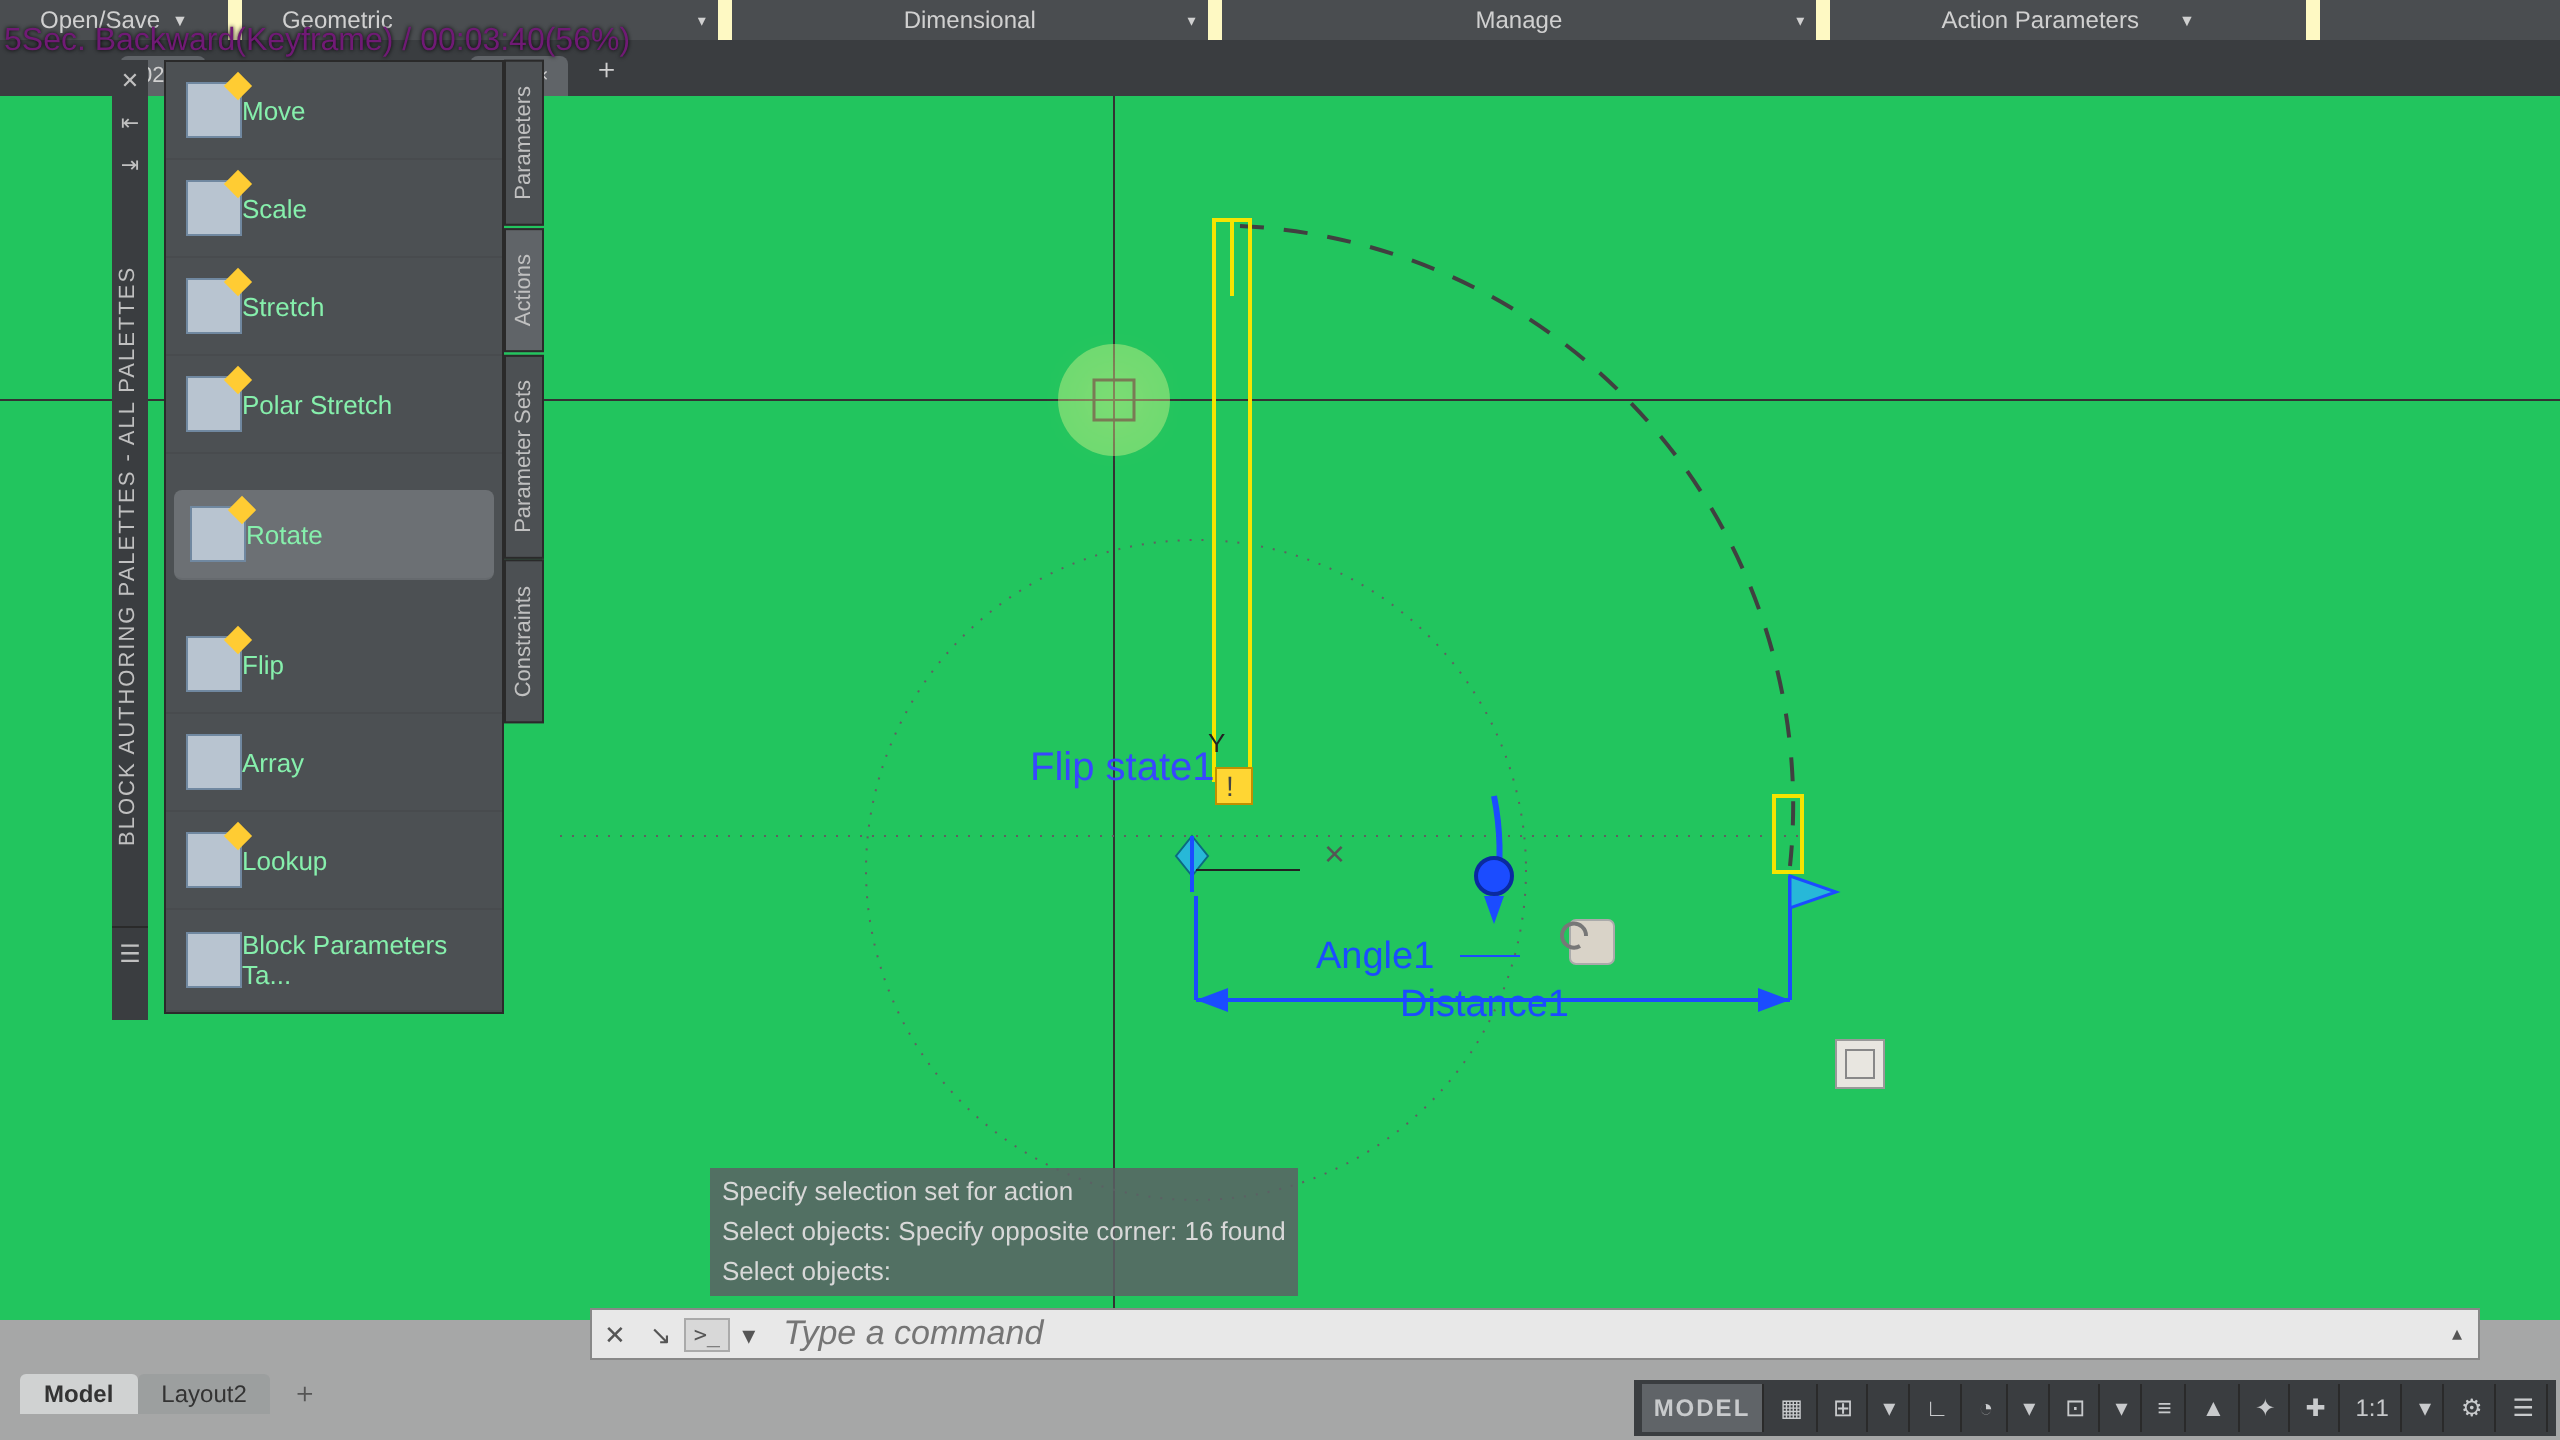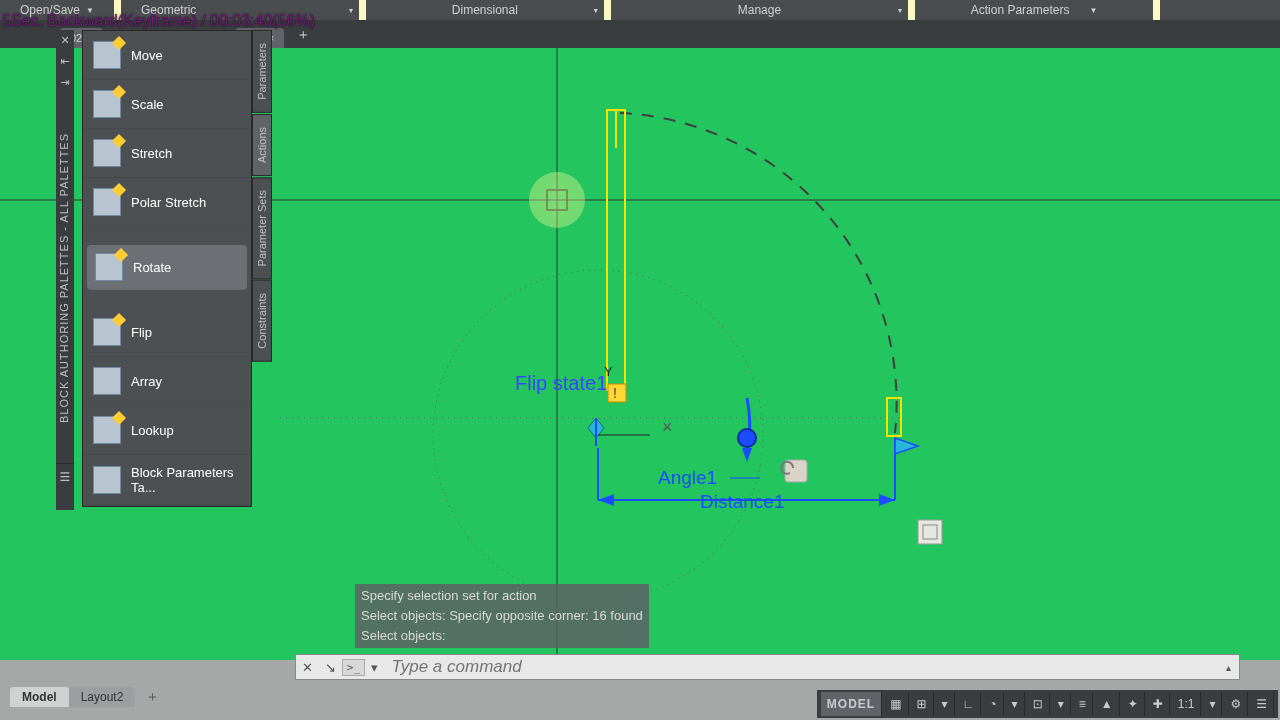--- a/index.html
+++ b/index.html
@@ -20,21 +20,21 @@
 .tab .close-x { font-size: 10px; cursor: pointer; }
 .tab-add { color: #d0d0d0; padding: 4px 10px; font-size: 14px; cursor: pointer; }
 
 
 .left-rail { position: absolute; left: 56px; top: 30px; width: 18px; height: 480px; background: #3a3d40; z-index: 30; }
 .left-rail .close-btn { color: #c0c0c0; font-size: 11px; text-align: center; padding: 4px 0; cursor: pointer; }
 .left-rail .title { writing-mode: vertical-rl; transform: rotate(180deg); color: #c0c0c0; font-size: 11px; letter-spacing: 1px; padding: 10px 2px; height: 370px; display: flex; align-items: center; justify-content: center; }
 .left-rail .bottom-icon { color: #c0c0c0; font-size: 12px; text-align: center; padding: 6px 0; border-top: 1px solid #2a2a2a; }
 
 .palette { position: absolute; left: 82px; top: 30px; width: 170px; background: #4c5053; z-index: 30; border: 1px solid #2a2a2a; }
-.palette-item { display: flex; align-items: center; gap: 10px; padding: 10px 10px; color: #ffffff; font-size: 13px; cursor: pointer; border-bottom: 1px solid rgba(0,0,0,0.05); }
+.palette-item { display: flex; align-items: center; padding: 10px 10px; color: #86efac; font-size: 13px; cursor: pointer; border-bottom: 1px solid rgba(0,0,0,0.05); }
 .palette-item:hover, .palette-item.active { background: #6c7074; border-radius: 4px; margin: 18px 4px; padding: 8px 8px; }
 .palette-icon { width: 28px; height: 28px; background: #b8c4d0; border: 1px solid #7088a0; position: relative; flex-shrink: 0; }
 .palette-icon .spark { position: absolute; top: -4px; right: -4px; width: 10px; height: 10px; background: #ffcc33; transform: rotate(45deg); }
 
 .side-tabs { position: absolute; left: 252px; top: 30px; width: 20px; z-index: 29; }
 .side-tab { background: #4c5053; color: #c0c0c0; font-size: 11px; writing-mode: vertical-rl; transform: rotate(180deg); padding: 12px 3px; border: 1px solid #2a2a2a; margin-bottom: 1px; cursor: pointer; text-align: center; }
 
 
 .canvas { position: absolute; left: 0; top: 48px; right: 0; bottom: 60px; background: #22c55e; }
 .canvas svg { width: 100%; height: 100%; }

